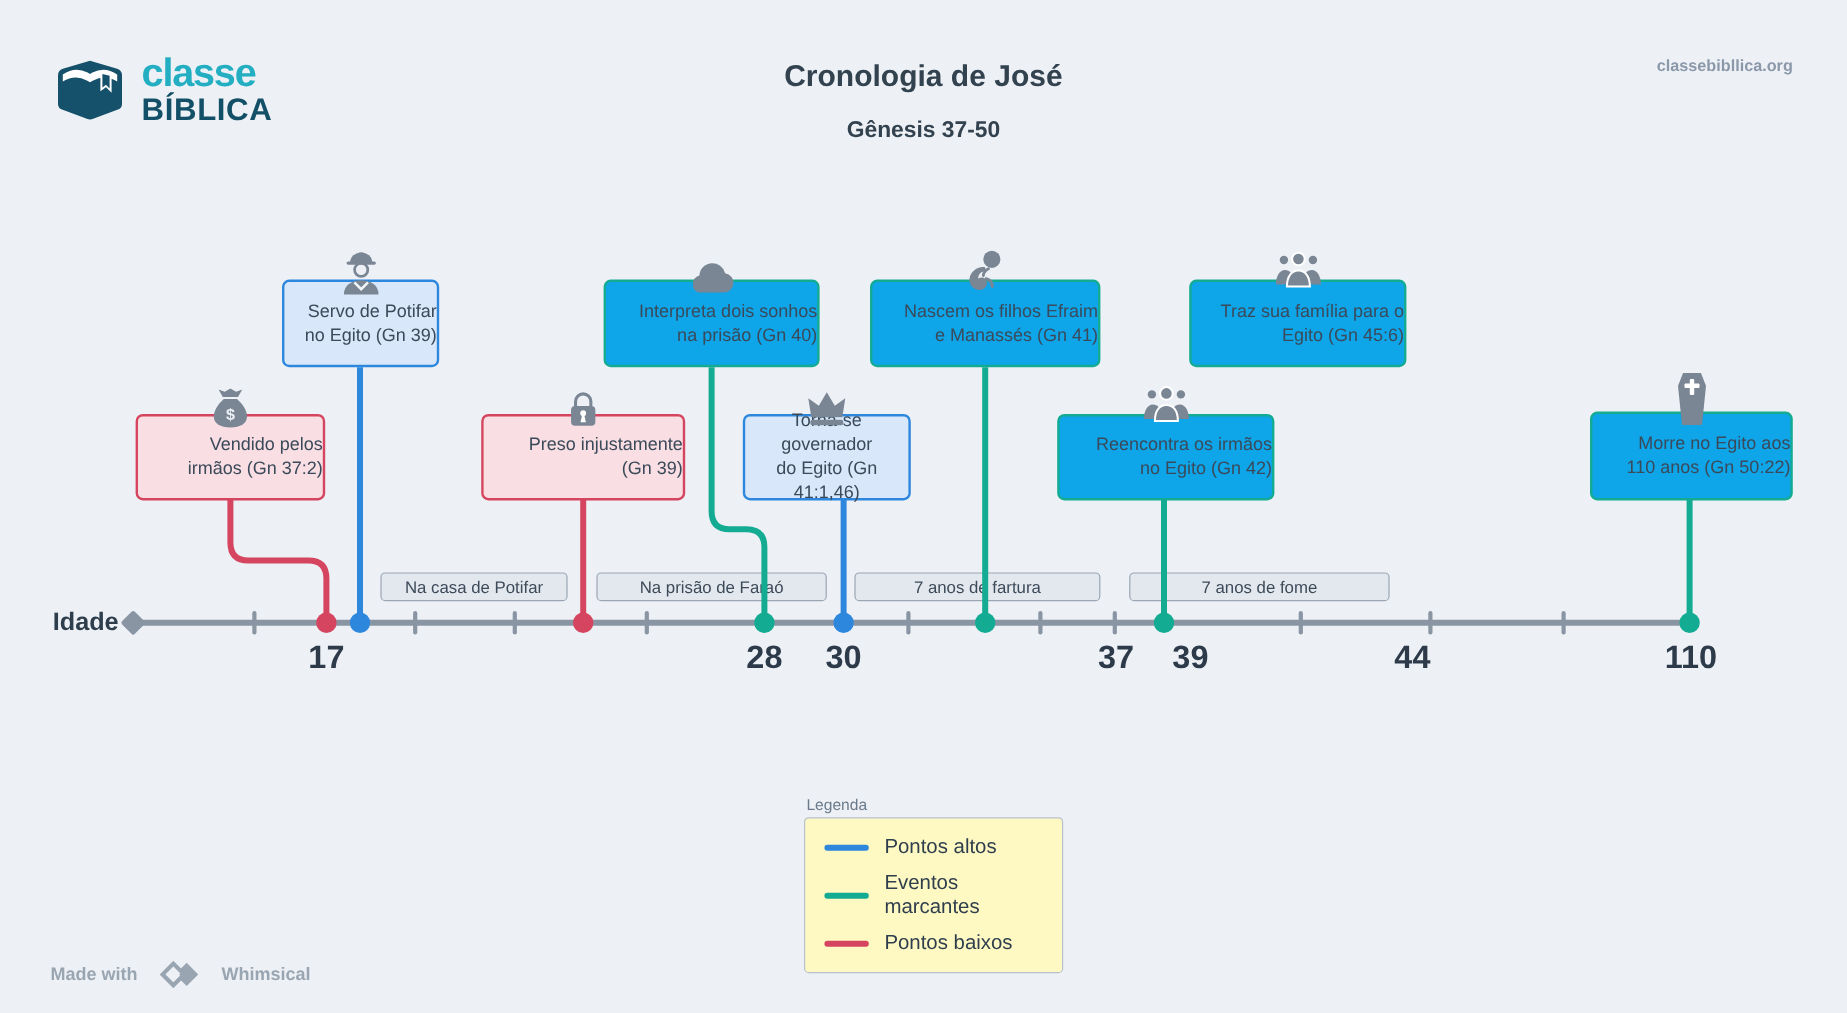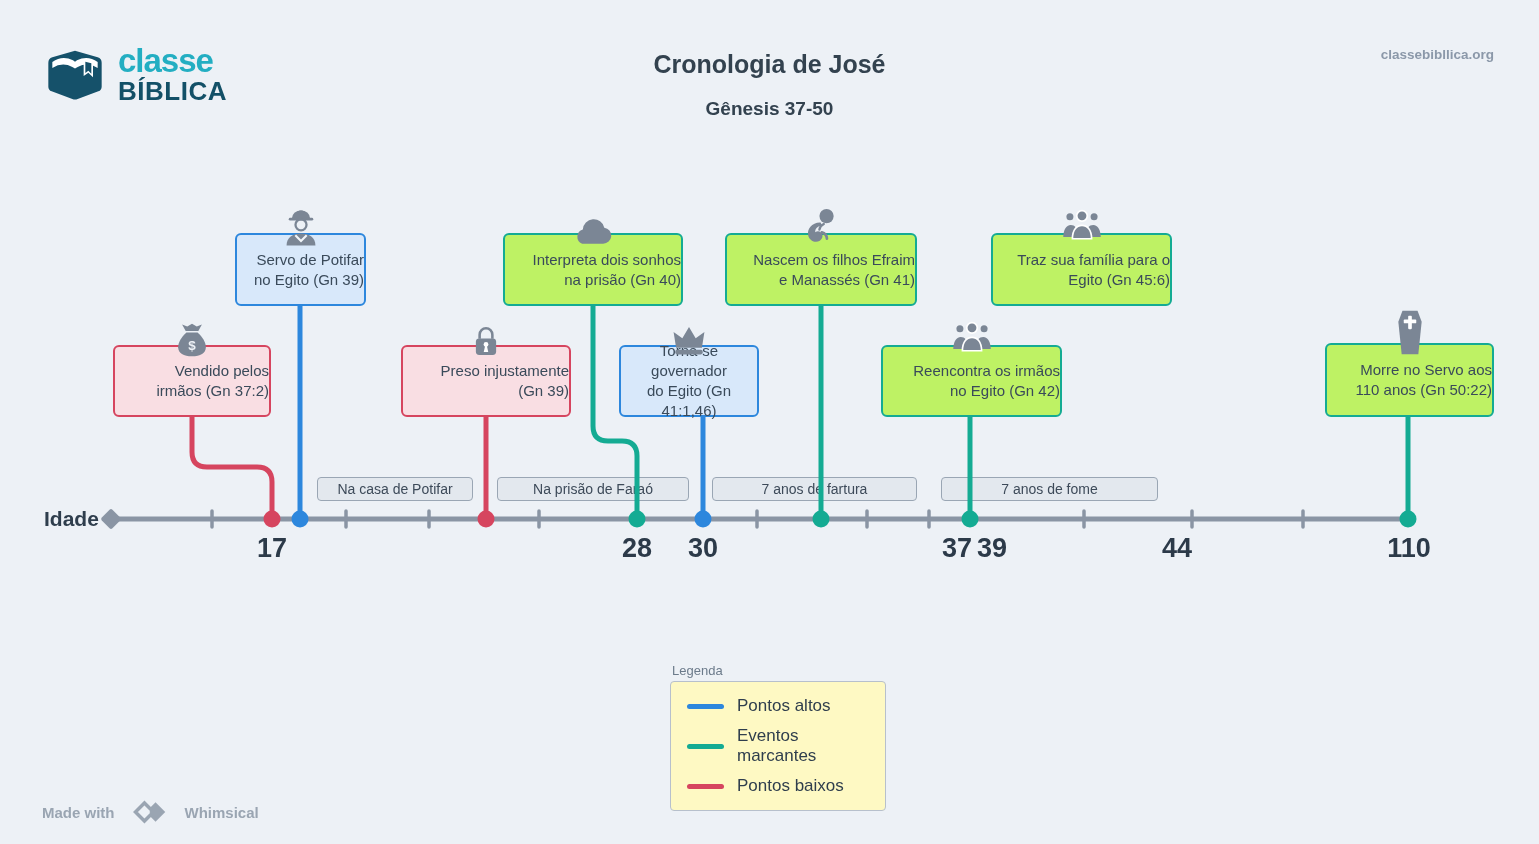--- a/index.html
+++ b/index.html
@@ -18,21 +18,21 @@
   .page-subtitle { position:absolute; left:0; top:98px; width:100%; text-align:center;
                    font-size:19px; font-weight:600; color:#33424f; }
   .site-url { position:absolute; right:45px; top:47px; font-size:13.5px; font-weight:600; color:#8b98a9; }
 
   
   .event-box { position:absolute; border-radius:6px; border:2px solid; display:flex; flex-direction:column;
                align-items:flex-end; justify-content:center; text-align:center; font-size:15px;
                line-height:20px; color:#3a4a5a; z-index:3; }
   .event-box.high { background:#d8e8fa; border-color:#2d87dd; }
   .event-box.low  { background:#f9dee3; border-color:#d6455f; }
-  .event-box.mark { background:#bef264; border-color:#14ab93;padding-left:16px; }
+  .event-box.mark { background:#0ea5e9; border-color:#14ab93;padding-left:16px; }
   .evt-icon { position:absolute; left:50%; transform:translateX(-50%); color:#7b8695; line-height:0; }
   .evt-icon svg { display:block; }
 
   
   .overlay-svg { position:absolute; left:0; top:0; z-index:2; pointer-events:none; }
   .period { position:absolute; top:477px; height:24px; background:#e3e8ee; border:1.5px solid #9aa6b4;
             border-radius:4px; display:flex; align-items:center; justify-content:center;
             font-size:14px; color:#3d4a59; z-index:1; }
   .axis-label { position:absolute; left:44px; top:507px; font-size:21px; font-weight:600; color:#2f3e4d; z-index:1; }
   .age { position:absolute; top:533px; transform:translateX(-50%); font-size:27px; font-weight:bold;
@@ -119,21 +119,21 @@
         <circle cx="821" cy="519" r="8.5" fill="#14ab93"></circle>
       <circle cx="970" cy="519" r="8.5" fill="#14ab93"></circle>
         <circle cx="1408" cy="519" r="8.5" fill="#14ab93"></circle>
     </g>
   </svg>
 
   <div class="axis-label">Idade</div>
   <span class="age" style="left:272px;">17</span>
   <span class="age" style="left:637px;">28</span>
   <span class="age" style="left:703px;">30</span>
-  <span class="age" style="left:957px;">37</span>
+  <span class="age" style="left:930px;">37</span>
   <span class="age" style="left:992px;">39</span>
   <span class="age" style="left:1177px;">44</span>
   <span class="age" style="left:1409px;">110</span>
 
   <div class="event-box low" style="left:113px;top:345px;width:158px;height:72px;">
     <span class="evt-icon" style="top:-26px;">
       <svg width="38" height="38" viewBox="0 0 48 48" fill="currentColor">
         <path d="M16,12.5 L32,12.5 L36.5,4.5 L30,7 L24,3.5 L18,7 L11.5,4.5 Z"></path>
         <path d="M17,14.5 C10.5,20.5 6.5,27 6.5,33 C6.5,40.5 13.5,44.5 24,44.5 C34.5,44.5 41.5,40.5 41.5,33 C41.5,27 37.5,20.5 31,14.5 Z"></path>
         <text x="24" y="37" text-anchor="middle" font-size="17" font-weight="bold" fill="#edf1f6">$</text>
@@ -236,21 +236,21 @@
   </div>
 
   <div class="event-box mark" style="left:1325px;top:343px;width:169px;height:74px;">
     <span class="evt-icon" style="top:-36px;">
       <svg width="40" height="47" viewBox="0 0 48 56" fill="currentColor">
         <path d="M15,2 L33,2 L38,15 L34,54 L14,54 L10,15 Z"></path>
         <rect x="21.8" y="8" width="4.4" height="16" rx="1" fill="#ffffff"></rect>
         <rect x="16.5" y="12.5" width="15" height="4.4" rx="1" fill="#ffffff"></rect>
       </svg>
     </span>
-    <div>Morre no Servo aos</div>
+    <div>Morre no Egito aos</div>
     <div>110 anos (Gn 50:22)</div>
   </div>
 
   <div class="legend">
     <div class="legend-title">Legenda</div>
     <div class="legend-box">
       <div class="legend-row">
         <span class="sw sw-high"></span>
         <span>Pontos altos</span>
       </div>

